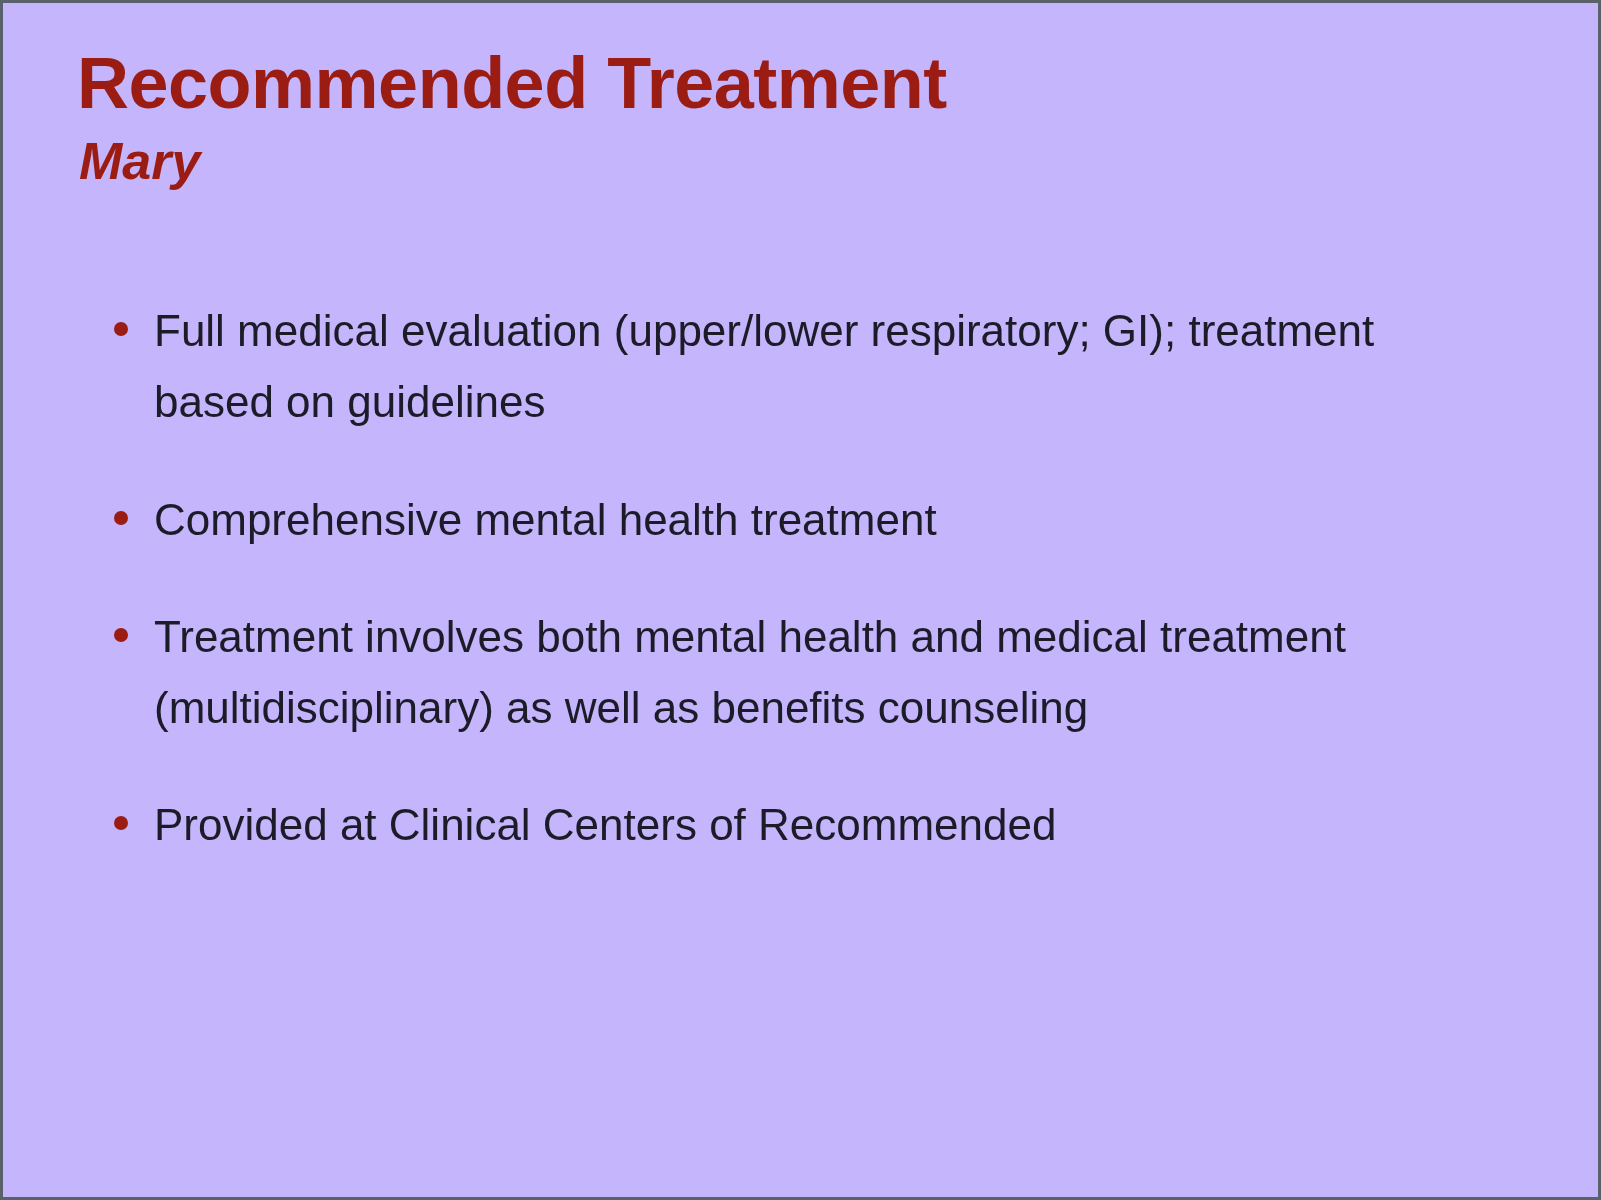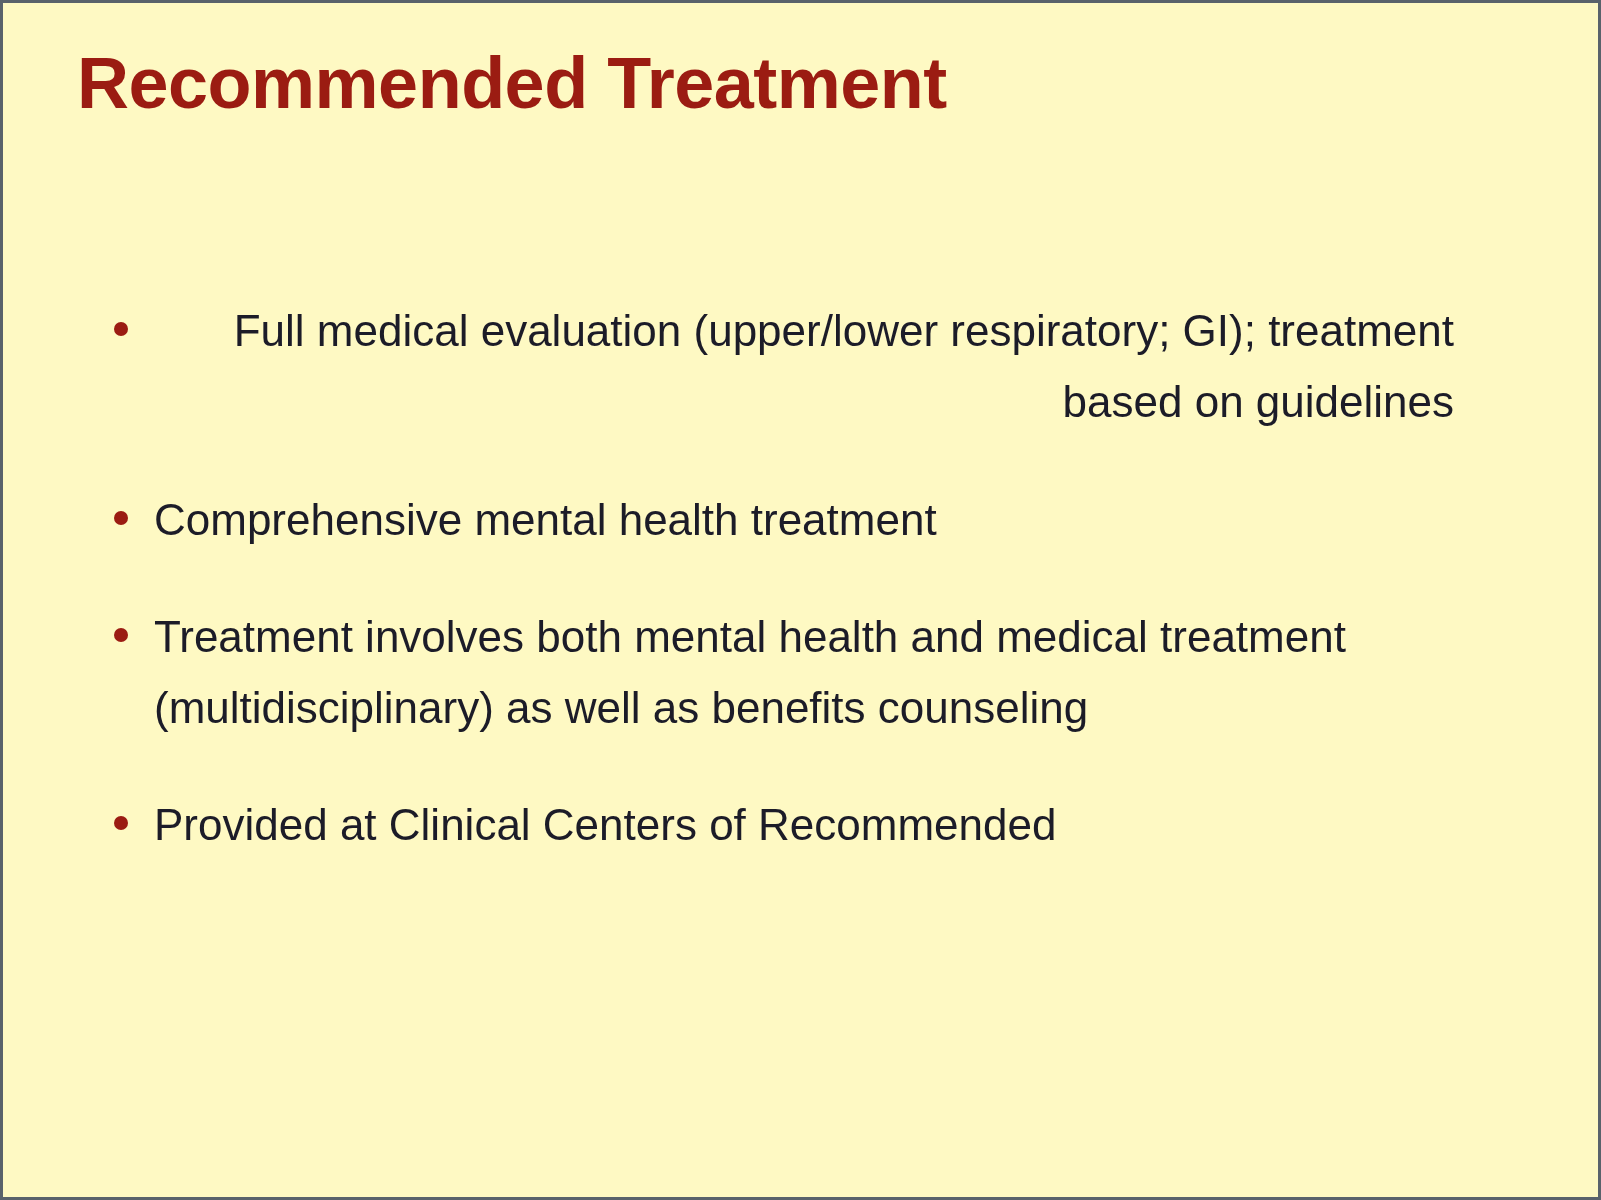--- a/index.html
+++ b/index.html
@@ -6,21 +6,21 @@
   html, body {
     margin: 0;
     padding: 0;
     background: #ffffff;
   }
 
   .slide {
     position: relative;
     width: 1601px;
     height: 1200px;
-    background: #fef9c3;
+    background: #c4b5fd;
     box-sizing: border-box;
     border: 3px solid #59626b;
     overflow: hidden;
     font-family: "Liberation Sans", "DejaVu Sans", sans-serif;
   }
 
   .title-block {
     position: absolute;
     left: 74px;
     top: 44px;
@@ -81,30 +81,31 @@
     border-radius: 50%;
     background: #9b1c12;
   }
 
   .bullet-text {
     display: block;
     max-width: 1290px;
   }
 
   
-  .bullet-item[data-index="0"] .bullet-text { max-width: 1300px; text-align: right; }
+  .bullet-item[data-index="0"] .bullet-text { max-width: 1300px; }
   .bullet-item[data-index="2"] .bullet-text { max-width: 1250px; }
 </style>
 </head>
 <body>
 
 <div class="slide">
 
   <div class="title-block">
     <h1 class="slide-title">Recommended Treatment</h1>
+    <h2 class="slide-subtitle">Mary</h2>
   </div>
 
   <div class="body-block">
 
     <div class="bullet-item" data-index="0">
       <span class="bullet-dot"></span>
       <span class="bullet-text">Full medical evaluation (upper/lower respiratory; GI); treatment based on guidelines</span>
     </div>
 
     <div class="bullet-item" data-index="1">

